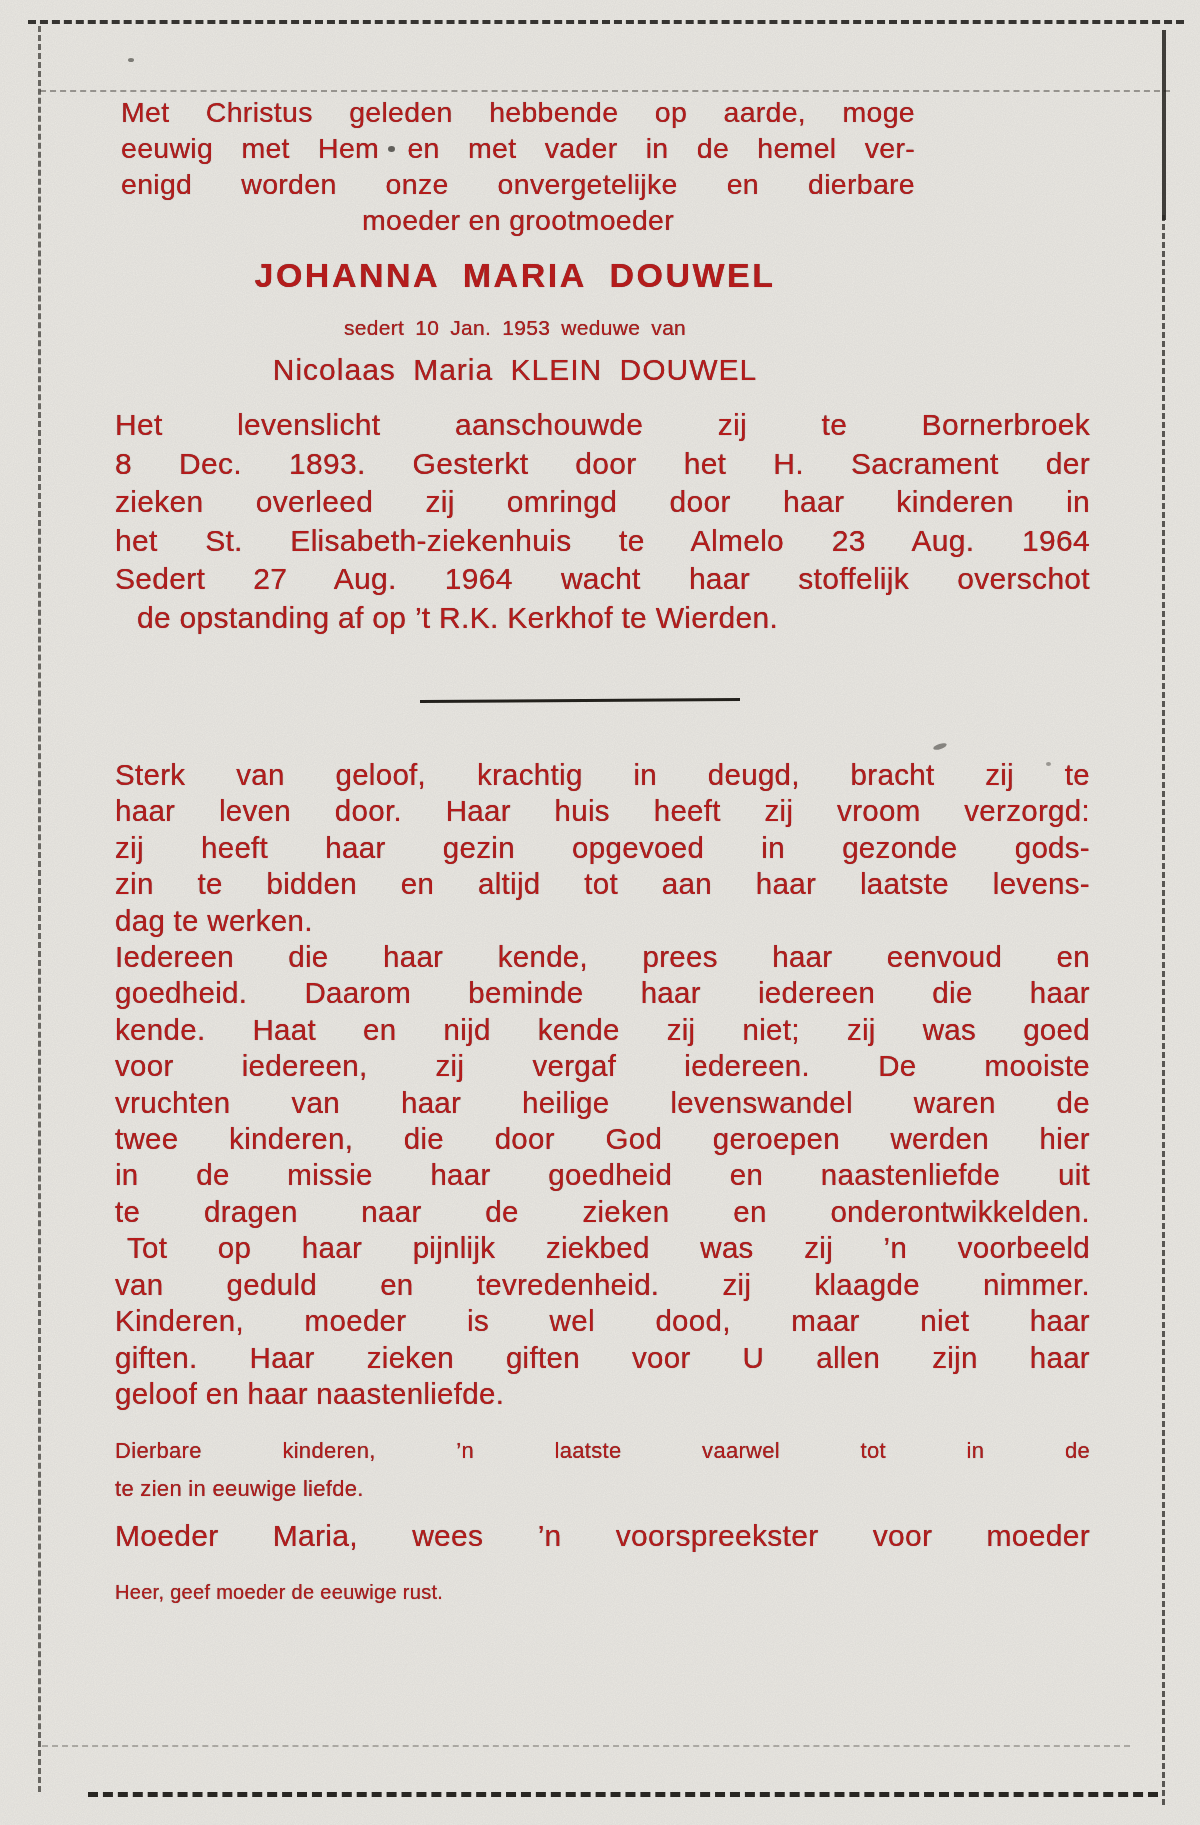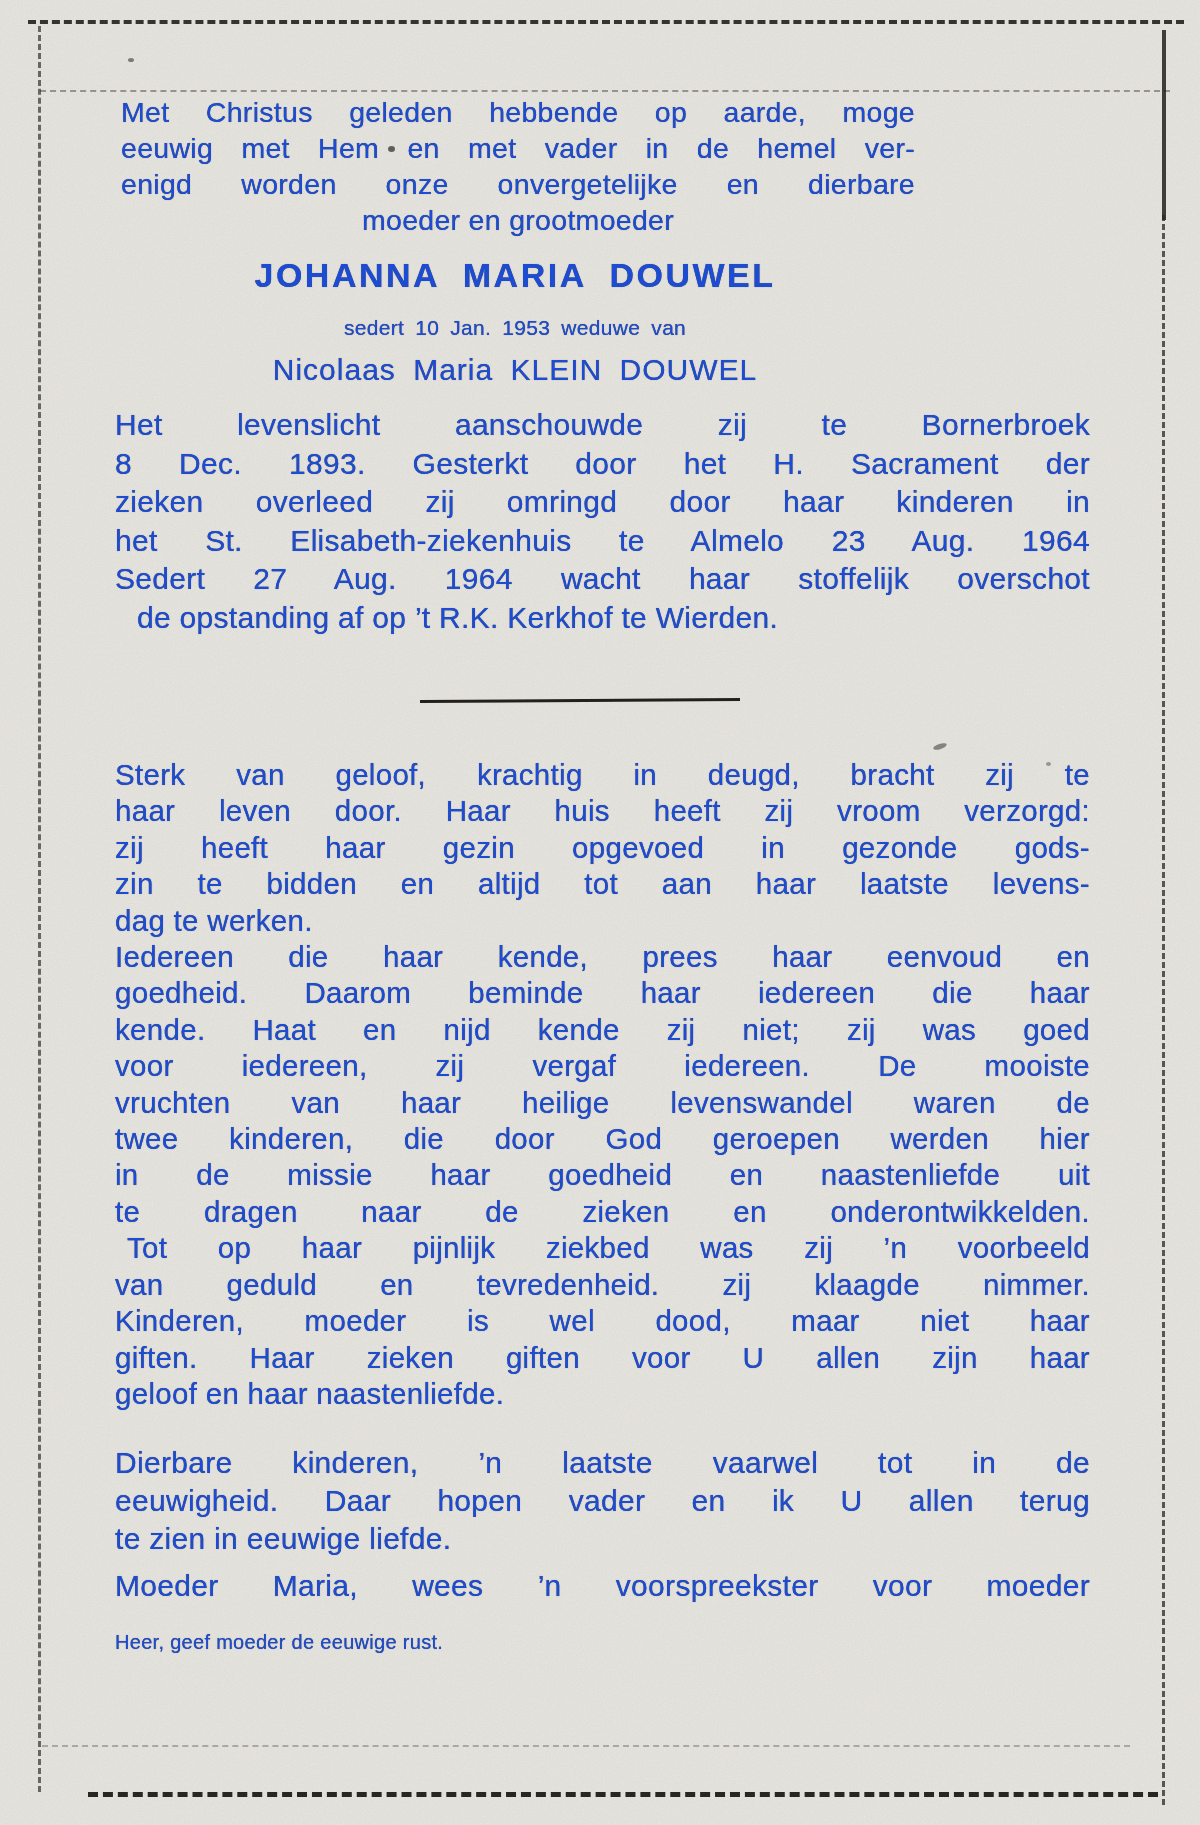--- a/index.html
+++ b/index.html
@@ -2,21 +2,21 @@
 <html><head>
 <meta charset="utf-8">
 <style>
   html,body{margin:0;padding:0;background:#dcdbd6;}
   .page{
     position:relative;
     width:1200px;height:1825px;
     background:#e9e7e2;
     overflow:hidden;
     font-family:"Liberation Sans", sans-serif;
-    color:#1d4ed8;
+    color:#b91c1c;
   }
   .txt{ text-shadow:0 0 0.7px rgba(25,23,20,.78); letter-spacing:.3px; }
 
   
   .b-top{position:absolute;left:28px;right:16px;top:20px;border-top:4px dashed #1f1d1a;opacity:.88;}
   .b-top2{position:absolute;left:40px;right:30px;top:90px;border-top:2px dashed #5a5751;opacity:.55;}
   .b-left{position:absolute;left:38px;top:26px;height:1766px;border-left:3px dashed #37342f;opacity:.7;}
   .b-right-solid{position:absolute;left:1162px;top:30px;height:190px;border-left:4px solid #23211d;opacity:.85;}
   .b-right{position:absolute;left:1162px;top:215px;height:1590px;border-left:3px dashed #2b2925;opacity:.75;}
   .b-bot-faint{position:absolute;left:42px;right:70px;top:1745px;border-top:2px dashed #6b6760;opacity:.45;}
@@ -31,21 +31,21 @@
   .ctr{text-align:center;}
 
   .intro{margin:94px 175px 0 6px;font-size:28.5px;line-height:36px;}
   .headings{margin-right:175px;}
   .name{margin:14px 0 0 0;font-size:34px;line-height:46px;font-weight:bold;letter-spacing:2.5px;word-spacing:12px;text-align:center;}
   .widow{margin-top:10px;font-size:21px;line-height:40px;word-spacing:5px;text-align:center;}
   .husband{font-size:30px;line-height:44px;word-spacing:8px;letter-spacing:1px;text-align:center;}
 
   .bio{margin-top:14px;font-size:30px;line-height:38.5px;}
   .main{margin-top:120px;font-size:29.5px;line-height:36.4px;}
-  .farewell{margin-top:32px;font-size:30px;line-height:38px;}
+  .farewell{margin-top:20px;font-size:22px;line-height:38px;}
   .prayer1{margin-top:9px;font-size:30px;line-height:38px;}
   .prayer2{margin-top:18px;font-size:20px;line-height:38px;}
   .ind-sm{padding-left:12px;}
   .ind-md{padding-left:22px;}
 
   .grain{position:absolute;inset:0;pointer-events:none;mix-blend-mode:multiply;opacity:.10;}
 </style>
 </head>
 <body>
 
@@ -104,21 +104,20 @@
       <div class="ln jf">te dragen naar de zieken en onderontwikkelden.</div>
       <div class="ln jf ind-sm">Tot op haar pijnlijk ziekbed was zij ’n voorbeeld</div>
       <div class="ln jf">van geduld en tevredenheid. zij klaagde nimmer.</div>
       <div class="ln jf">Kinderen, moeder is wel dood, maar niet haar</div>
       <div class="ln jf">giften. Haar zieken giften voor U allen zijn haar</div>
       <div class="ln">geloof en haar naastenliefde.</div>
     </div>
 
     <div class="farewell">
       <div class="ln jf">Dierbare kinderen, ’n laatste vaarwel tot in de</div>
-      <div class="ln jf">eeuwigheid. Daar hopen vader en ik U allen terug</div>
       <div class="ln">te zien in eeuwige liefde.</div>
     </div>
 
     <div class="prayer1 ln jf">Moeder Maria, wees ’n voorspreekster voor moeder</div>
     <div class="prayer2 ln">Heer, geef moeder de eeuwige rust.</div>
 
   </div>
 
   <svg class="grain" width="1200" height="1825">
     <filter id="g">

